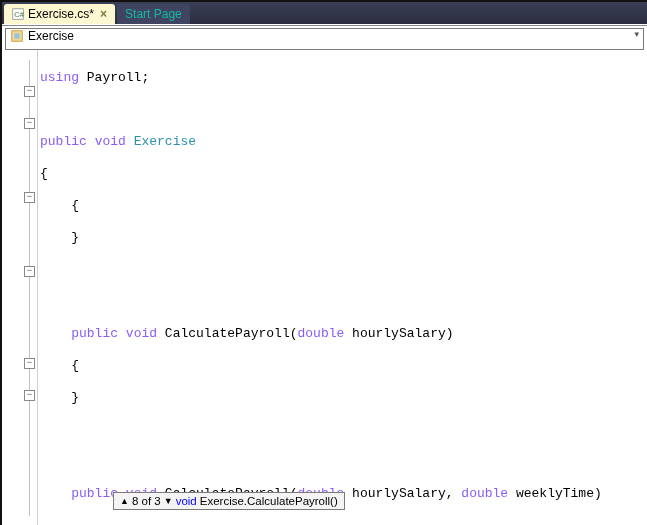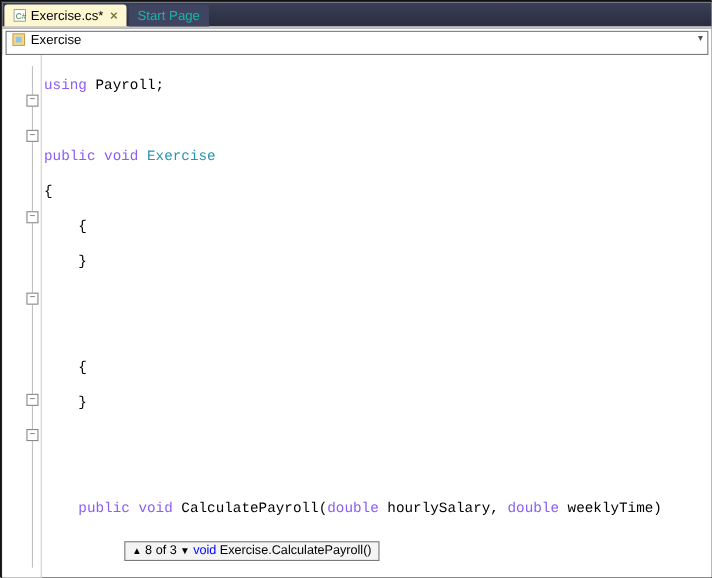--- a/index.html
+++ b/index.html
@@ -65,20 +65,21 @@
   </div>
   <div class="code">
 <div class="line"><span class="kw">using</span><span class="txt"> Payroll;</span></div>
 <div class="line"></div>
 <div class="line"><span class="kw">public</span> <span class="kw">void</span> <span class="type">Exercise</span></div>
 <div class="line"><span class="txt">{</span></div>
 <div class="line"><span class="txt">    {</span></div>
 <div class="line"><span class="txt">    }</span></div>
 <div class="line"></div>
 <div class="line"></div>
+<div class="line">    <span class="kw">public</span> <span class="kw">void</span><span class="txt"> CalculatePayroll(</span><span class="kw">double</span><span class="txt"> hourlySalary)</span></div>
 <div class="line"><span class="txt">    {</span></div>
 <div class="line"><span class="txt">    }</span></div>
 <div class="line"></div>
 <div class="line"></div>
 <div class="line">    <span class="kw">public</span> <span class="kw">void</span><span class="txt"> CalculatePayroll(</span><span class="kw">double</span><span class="txt"> hourlySalary, </span><span class="kw">double</span><span class="txt"> weeklyTime)</span></div>
 
 
 
 
 

